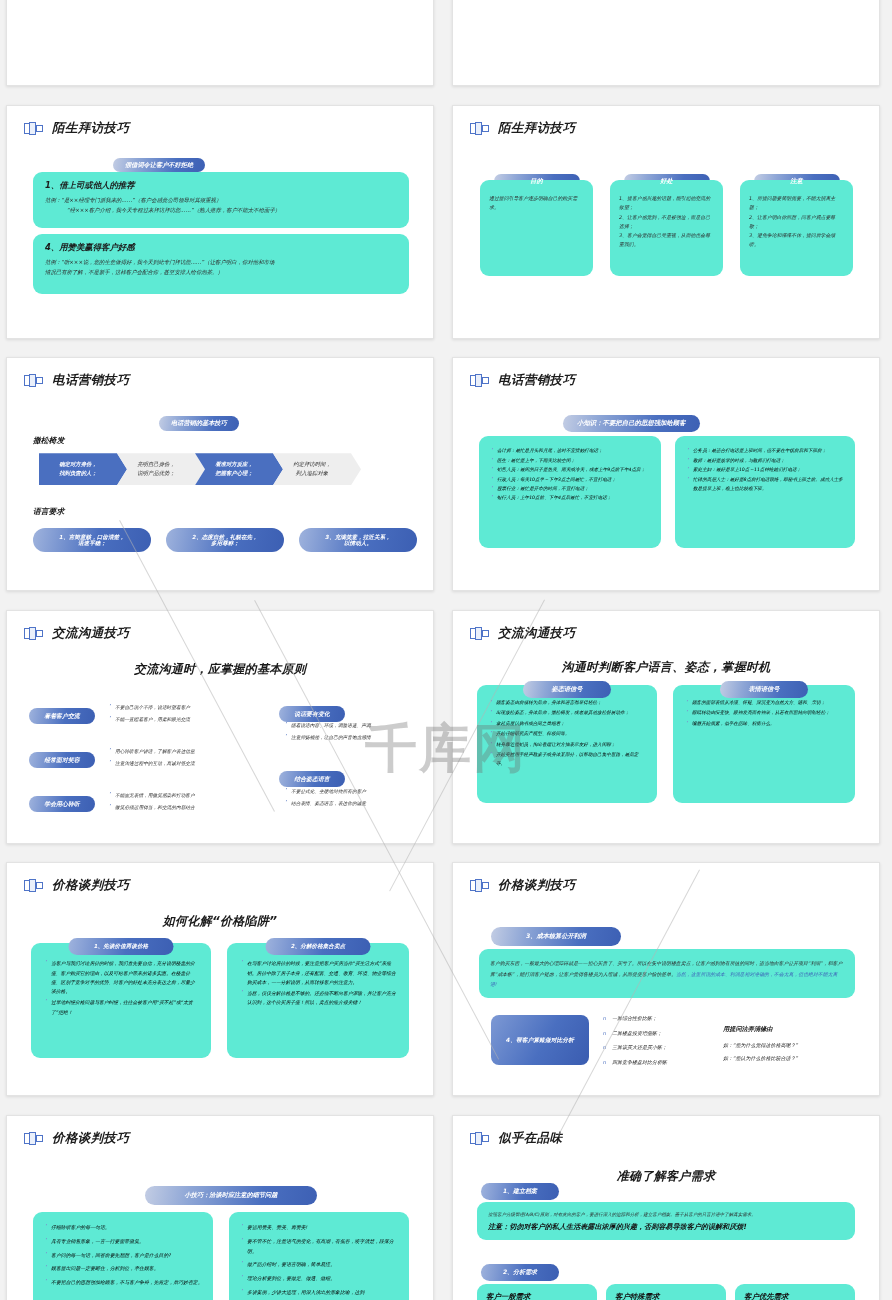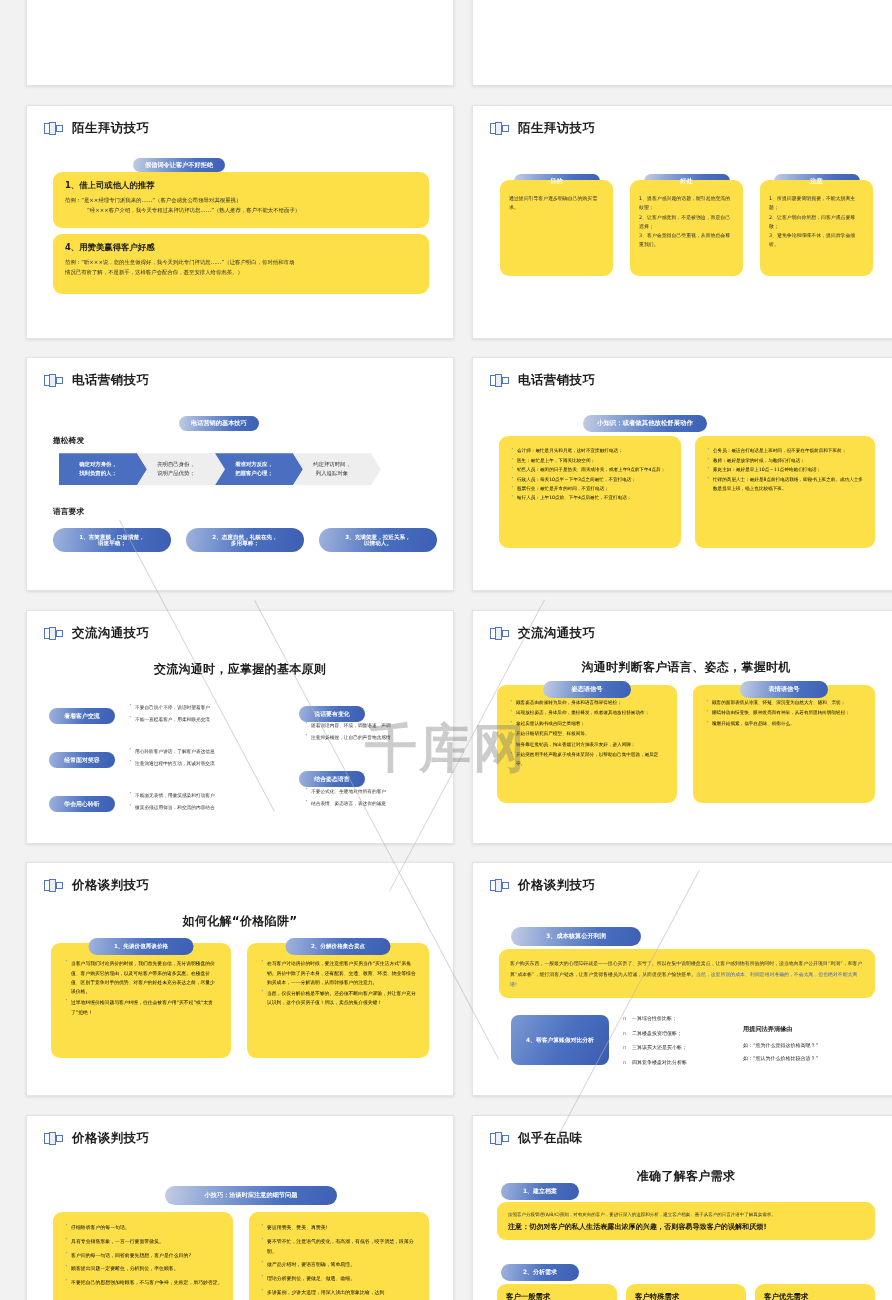--- a/index.html
+++ b/index.html
@@ -11,21 +11,21 @@
   }
   #page{ position:relative; width:892px; height:1300px; background:#f2f2f2; }
 
   
   .grid{
     position:absolute; left:0; top:-157px;
     display:grid;
     grid-template-columns:446px 446px;
     grid-auto-rows:252.6px;
   }
-  .cell{ padding:9px 26px; }
+  .cell{ padding:9px 6px;font-style:italic; }
   .slide{
     position:relative;
     width:428px; height:234px;
     background:#ffffff;
     border:1px solid #e3e3e3;
     box-shadow:0 1px 3px rgba(0,0,0,.10);
     overflow:hidden;
   }
 
   
@@ -39,21 +39,21 @@
 
   
   .ctr-title{ position:absolute; width:100%; text-align:center; font-size:12px; font-weight:bold; color:#1b1b1b; letter-spacing:.3px;}
   .pill{
     display:inline-block; border-radius:999px; color:#fff;
     font-size:6.2px; font-weight:bold; text-align:center; line-height:1.1;
     background:linear-gradient(100deg,#c3cde4 0%,#8ea6d6 26%,#4a6fc0 68%,#3d60b4 100%);
     padding:4px 12px; white-space:nowrap;
   }
   .pill.solid{ background:linear-gradient(100deg,#9fb3dd 0%,#4a6fc0 55%,#3c5fb3 100%); }
-  .graybox{ background:#fde047; border-radius:9px; }
+  .graybox{ background:#5eead4; border-radius:9px; }
   .bd{ font-size:4.9px; color:#2a2a2a; line-height:1.85; }
   ul.bl{ list-style:none; }
   ul.bl li{ position:relative; padding-left:8px; margin-bottom:1.5px;}
   ul.bl li:before{ content:"·"; position:absolute; left:2px; top:-1px; color:#7a93cf; font-size:8px; line-height:1;}
 
   
   .s3-pill{ position:absolute; left:106px; top:46px;}
   .s3-bx1{ position:absolute; left:26px; top:66px; width:376px; height:56px; padding:8px 12px;}
   .s3-bx2{ position:absolute; left:26px; top:128px; width:376px; height:60px; padding:8px 12px;}
   .s3-h{ font-size:8.4px; font-weight:bold; color:#1b1b1b; margin-bottom:4px;}
@@ -273,21 +273,21 @@
       <div class="slide">
         <div class="sl-head">
           <span class="hicon">
               <i class="a"></i>
               <i class="b"></i>
               <i class="c"></i>
             </span>
           <span class="sl-title">电话营销技巧</span>
         </div>
         <div class="s6-pill">
-          <span class="pill" style="padding:5px 14px;font-size:6.4px">小知识：或者做其他放松舒展动作</span>
+          <span class="pill" style="padding:5px 14px;font-size:6.4px">小知识：不要把自己的思想强加给顾客</span>
         </div>
         <div class="s6-bx s6-l graybox">
           <ul class="bl">
             <li>会计师：最忙是月头和月尾，这时不宜接触打电话；</li>
             <li>医生：最忙是上午，下雨天比较空闲；</li>
             <li>销售人员：最闲的日子是热天、雨天或冷天，或者上午9点前下午4点后；</li>
             <li>行政人员：每天10点半～下午3点之间最忙，不宜打电话；</li>
             <li>股票行业：最忙是开市的时间，不宜打电话；</li>
             <li>银行人员：上午10点前、下午4点后最忙，不宜打电话；</li>
           </ul>

